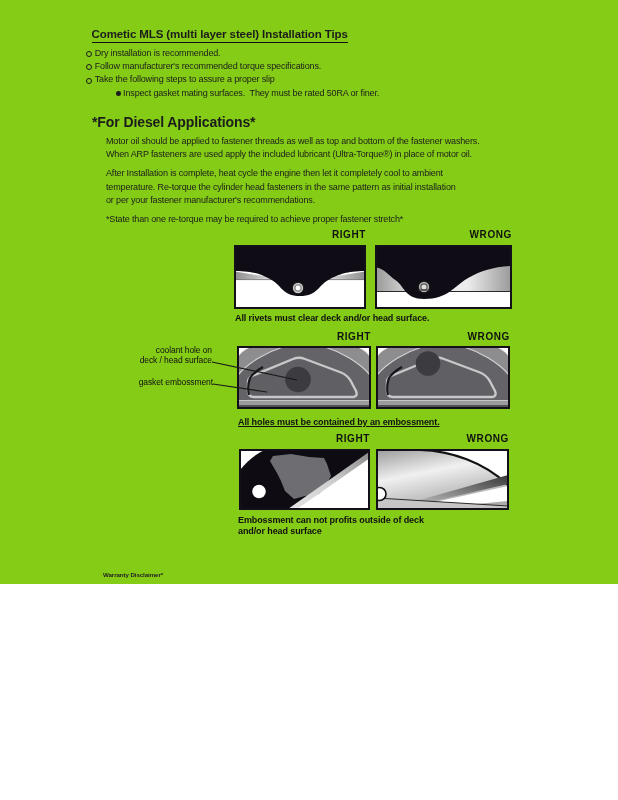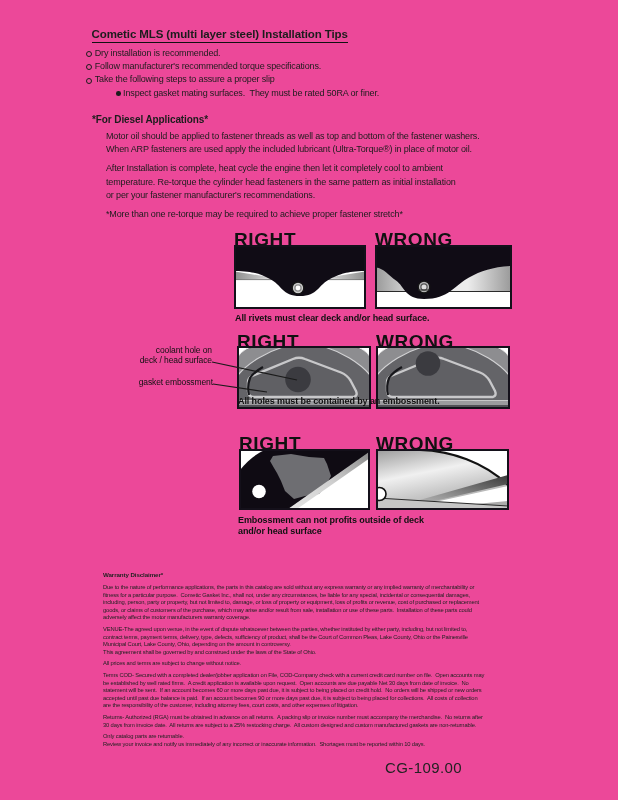--- a/index.html
+++ b/index.html
@@ -1,37 +1,37 @@
 <!DOCTYPE html>
 <html><head>
 <meta charset="utf-8">
 <style>
   html,body{margin:0;padding:0;background:#ffffff;}
   .page{
-    position:relative;width:618px;height:800px;background:#ec4899;
+    position:relative;width:618px;height:584px;background:#84cc16;
     font-family:"Liberation Sans","DejaVu Sans",sans-serif;color:#1c1c1c;overflow:hidden;
   }
   
   .tips{position:absolute;left:86px;top:24px;width:470px;}
   .title{
     display:inline-block;margin-left:5.5px;margin-bottom:4px;
     font-size:11.5px;font-weight:bold;letter-spacing:-0.1px;
     border-bottom:1.7px solid #111;padding-bottom:1.5px;
   }
   .brow{display:flex;align-items:flex-start;line-height:13.4px;font-size:9px;letter-spacing:-0.15px;}
   .brow .txt{white-space:pre;}
   .m1{flex:0 0 auto;width:4.2px;height:4.2px;border:1px solid #1c1c1c;border-radius:50%;margin:4.2px 2.5px 0 0;}
   .sub{margin-left:30px;}
   .m2{flex:0 0 auto;width:4.6px;height:4.6px;background:#1c1c1c;border-radius:50%;margin:4.2px 2.5px 0 0;}
   
   .diesel{position:absolute;left:92px;top:114px;width:470px;}
-  .diesel h2{margin:0 0 5px 0;font-size:10px;font-weight:bold;letter-spacing:-0.1px;}
+  .diesel h2{margin:0 0 5px 0;font-size:14px;font-weight:bold;letter-spacing:-0.1px;}
   .diesel p{margin:0 0 6px 14px;font-size:9px;line-height:13.2px;letter-spacing:-0.15px;white-space:pre-line;}
   
-  .dlabel{position:absolute;font-size:19px;font-weight:bold;letter-spacing:0.6px;text-align:left;color:#111;}
+  .dlabel{position:absolute;font-size:10px;font-weight:bold;letter-spacing:0.6px;text-align:right;color:#111;}
   .dcaption{position:absolute;font-size:9px;font-weight:bold;letter-spacing:-0.1px;line-height:10.5px;white-space:pre-line;color:#111;}
   .dsvg{position:absolute;display:block;}
   .ann{position:absolute;font-size:8.5px;line-height:9.6px;text-align:right;letter-spacing:-0.1px;white-space:pre-line;color:#111;}
   
   .warranty{position:absolute;left:103px;top:571px;width:440px;color:#222;}
   .warranty .whead{font-size:6.2px;font-weight:bold;margin:0 0 6px 0;letter-spacing:-0.1px;}
   .warranty p{margin:0 0 4px 0;font-size:5.8px;line-height:7.6px;letter-spacing:-0.15px;white-space:pre;}
   
   .pagenum{position:absolute;left:385px;top:759px;font-size:15px;letter-spacing:0.4px;color:#222;}
 </style>
@@ -60,21 +60,21 @@
     </div>
   </div>
 
   <div class="diesel">
     <h2>*For Diesel Applications*</h2>
     <p>Motor oil should be applied to fastener threads as well as top and bottom of the fastener washers.
 When ARP fasteners are used apply the included lubricant (Ultra-Torque®) in place of motor oil.</p>
     <p>After Installation is complete, heat cycle the engine then let it completely cool to ambient
 temperature. Re-torque the cylinder head fasteners in the same pattern as initial installation
 or per your fastener manufacturer's recommendations.</p>
-    <p>*More than one re-torque may be required to achieve proper fastener stretch*</p>
+    <p>*State than one re-torque may be required to achieve proper fastener stretch*</p>
   </div>
 
   <div class="dlabel" style="left:234px;top:229px;width:132px;">RIGHT</div>
   <div class="dlabel" style="left:375px;top:229px;width:137px;">WRONG</div>
 
   <svg class="dsvg" style="left:234px;top:245px;" width="132" height="64" viewBox="0 0 132 64">
     <defs>
       <linearGradient id="g1L" x1="0" y1="0" x2="1" y2="0">
         <stop offset="0" stop-color="#8f8f8f"></stop>
           <stop offset="1" stop-color="#e6e6e6"></stop>
@@ -167,21 +167,21 @@
     <line x1="1" y1="54.5" x2="133" y2="54.5" stroke="#d8d8d8" stroke-width="0.8"></line>
     <rect x="1" y="59" width="132" height="3" fill="#515156"></rect>
     <rect x="1" y="1" width="132" height="61" fill="none" stroke="#14101a" stroke-width="2"></rect>
   </svg>
 
   <svg class="dsvg" style="left:209px;top:356px;" width="92" height="42" viewBox="0 0 92 42">
     <line x1="3" y1="6" x2="88" y2="24" stroke="#1a1a1a" stroke-width="1.1"></line>
     <line x1="4" y1="28" x2="58" y2="36" stroke="#1a1a1a" stroke-width="1.1"></line>
   </svg>
 
-  <div class="dcaption" style="left:238px;top:396px;">All holes must be contained by an embossment.</div>
+  <div class="dcaption" style="left:238px;top:417px;text-decoration:underline;">All holes must be contained by an embossment.</div>
 
   <div class="dlabel" style="left:239px;top:433px;width:131px;">RIGHT</div>
   <div class="dlabel" style="left:376px;top:433px;width:133px;">WRONG</div>
 
   <svg class="dsvg" style="left:239px;top:449px;" width="131" height="61" viewBox="0 0 131 61">
     <defs>
       <linearGradient id="g3" x1="1" y1="0" x2="0" y2="1">
         <stop offset="0" stop-color="#8a8a8a"></stop>
           <stop offset="0.5" stop-color="#cfcfcf"></stop>
         <stop offset="1" stop-color="#e5e5e5"></stop>

